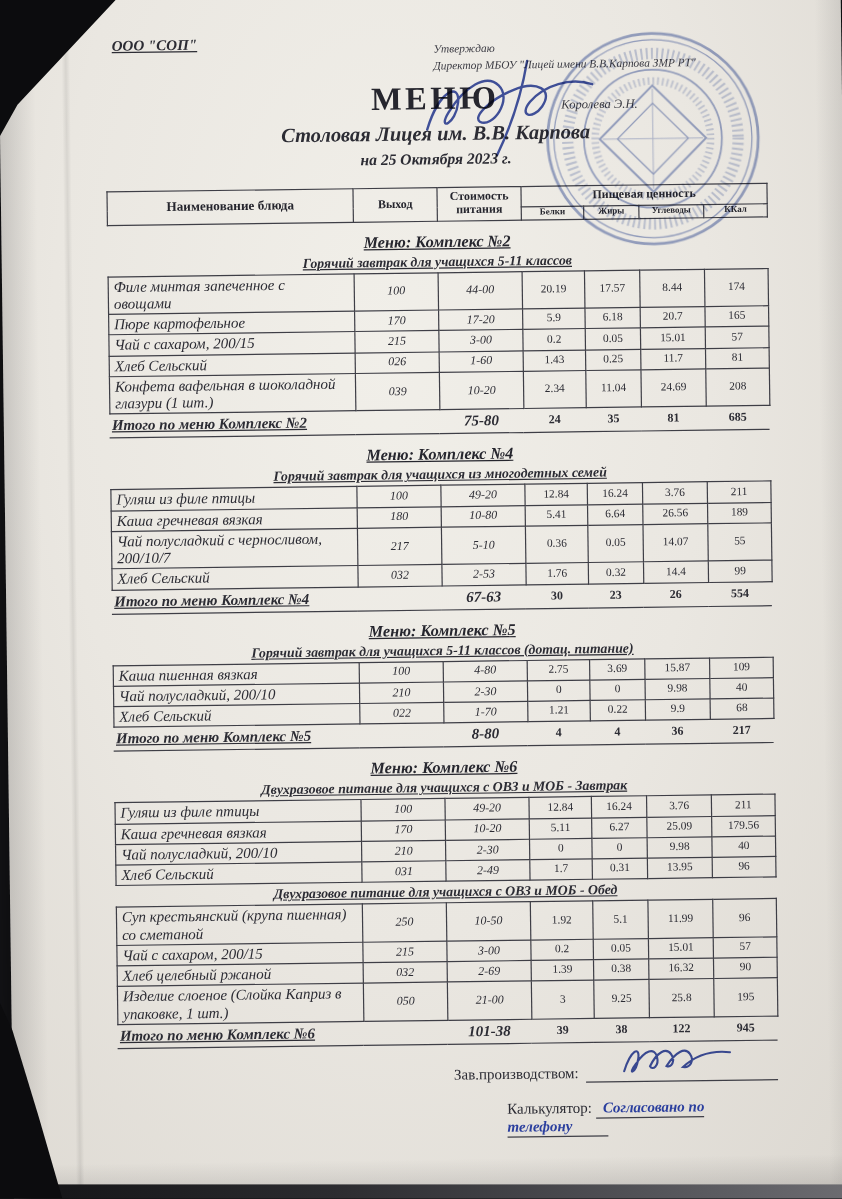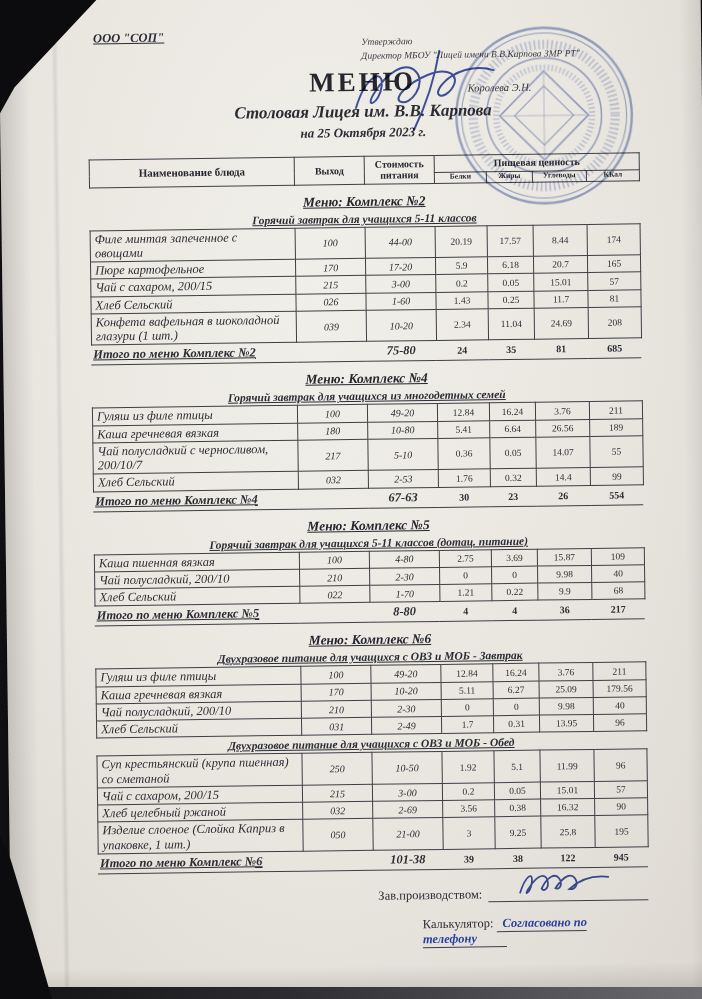--- a/index.html
+++ b/index.html
@@ -425,21 +425,21 @@
                 <td class="val">3-00</td>
                 <td class="num">0.2</td>
                 <td class="num">0.05</td>
                 <td class="num">15.01</td>
                 <td class="num">57</td>
               </tr>
               <tr>
                 <td class="dish">Хлеб целебный ржаной</td>
                 <td class="val">032</td>
                 <td class="val">2-69</td>
-                <td class="num">3.56</td>
+                <td class="num">1.39</td>
                 <td class="num">0.38</td>
                 <td class="num">16.32</td>
                 <td class="num">90</td>
               </tr>
               <tr>
                 <td class="dish">Изделие слоеное (Слойка Каприз в упаковке, 1 шт.)</td>
                 <td class="val">050</td>
                 <td class="val">21-00</td>
                 <td class="num">3</td>
                 <td class="num">9.25</td>

